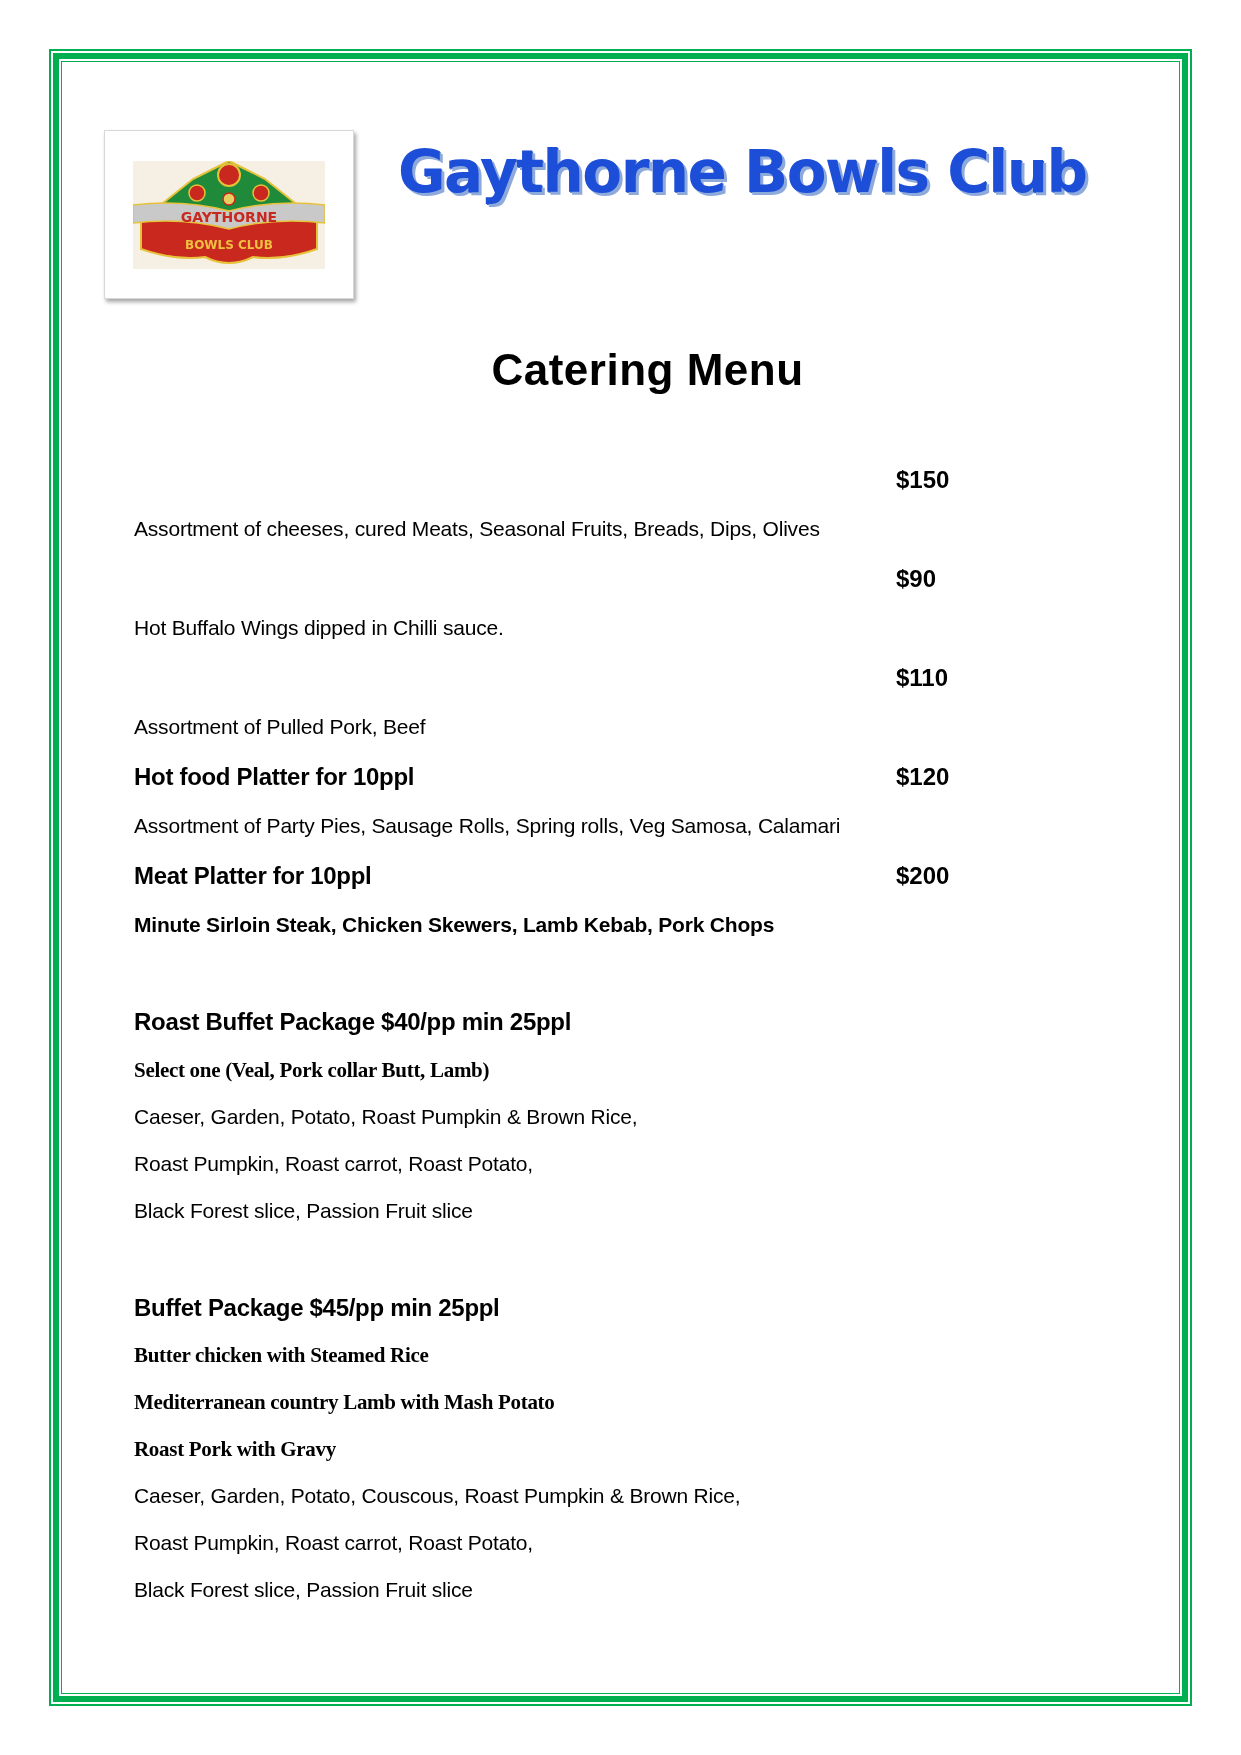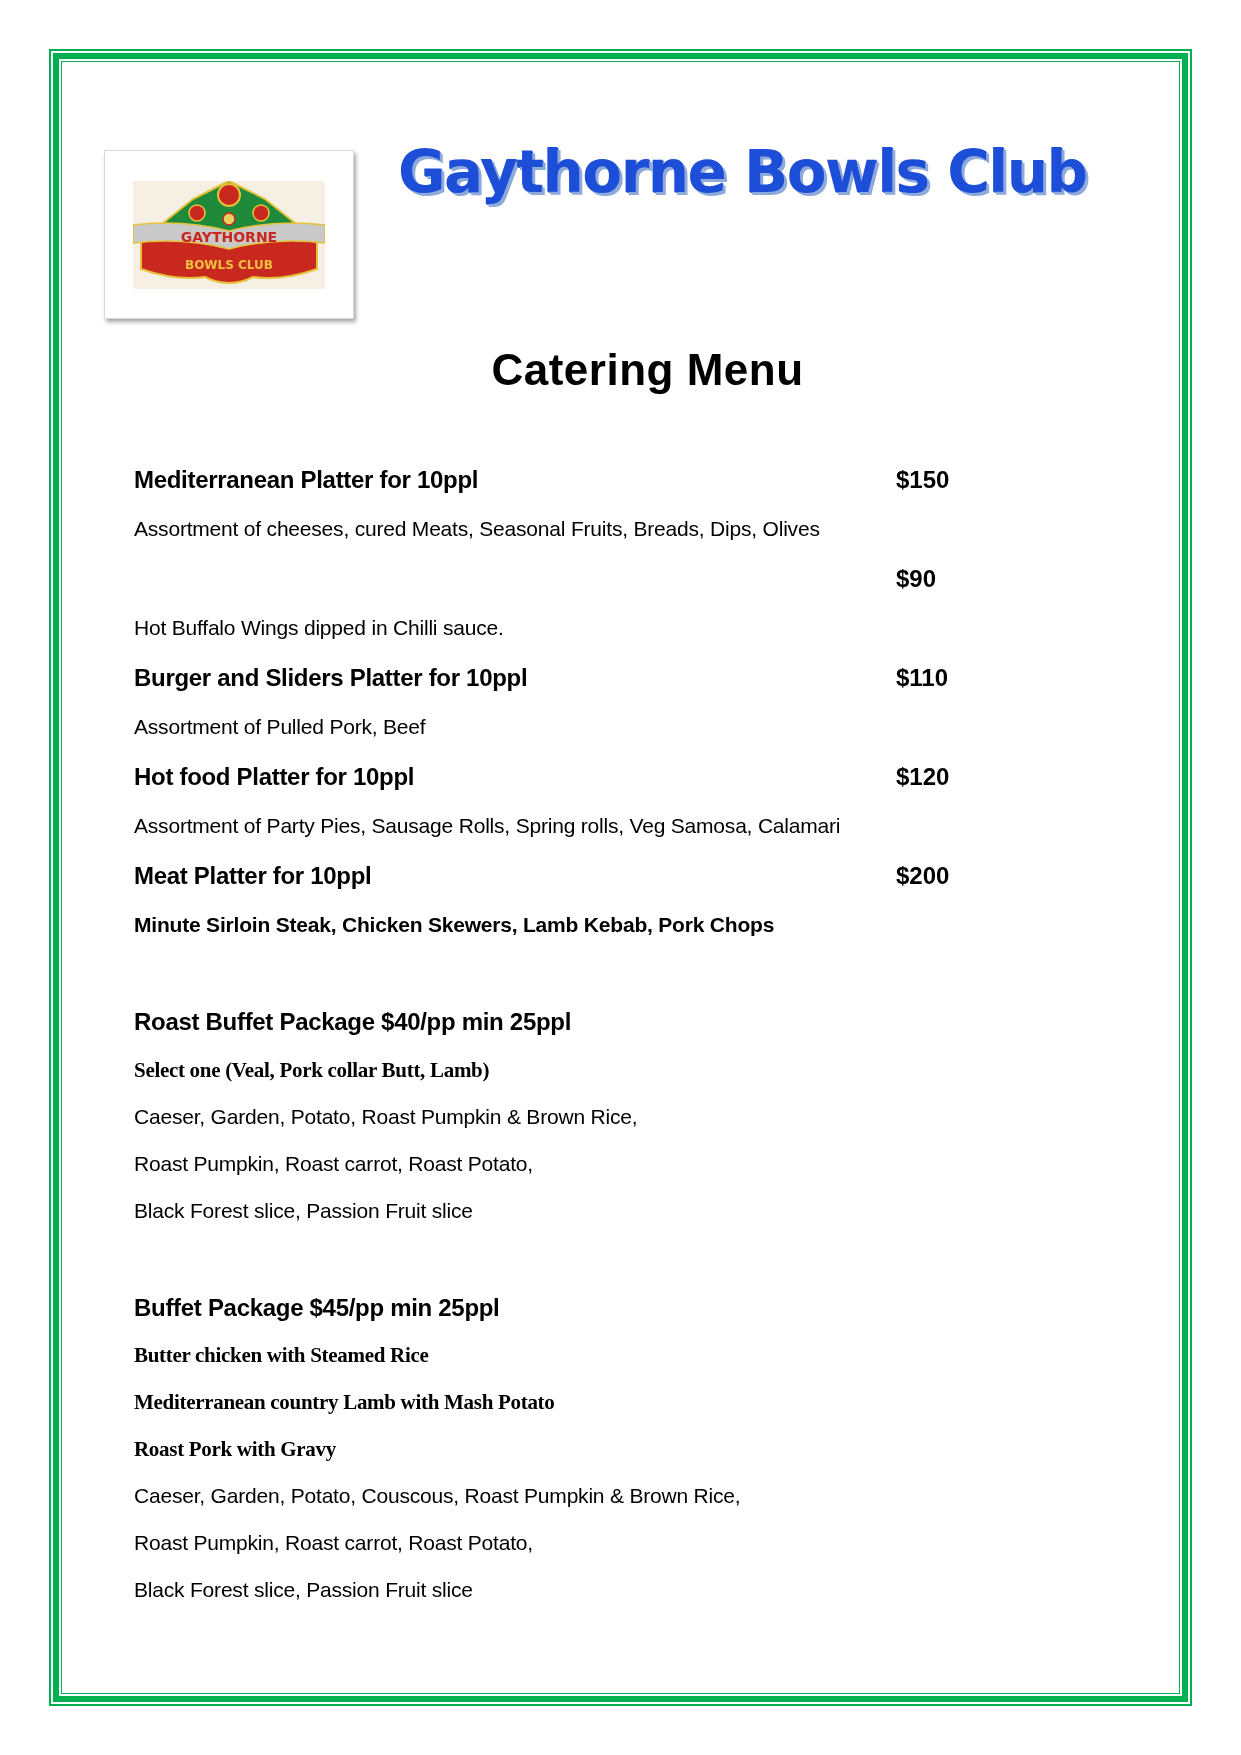--- a/index.html
+++ b/index.html
@@ -39,21 +39,20 @@
     }
 
     
     .logo-frame {
       position: absolute;
       left: 104px; top: 130px;
       width: 248px; height: 167px;
       background: #fff;
       border: 1px solid #d8d8d8;
       box-shadow: 2px 3px 4px rgba(0,0,0,0.35);
-      margin-top: 20px;
     }
     .logo-frame svg {
       position: absolute;
       left: 28px; top: 30px;
     }
 
     
     .club-title {
       position: absolute;
       left: 398px; top: 138px;
@@ -152,32 +151,30 @@
 
 <div class="club-title">Gaythorne Bowls Club</div>
 
 <div class="menu-title">
   <span>Catering Menu</span>
 </div>
 
 <div class="content">
 
   <div class="row" style="top:466px;">
-    <span class="item-name">Mediterranean Platter for 10ppl</span>
     <span class="item-price">$150</span>
   </div>
   <div class="row item-desc" style="top:517px;">Assortment of cheeses, cured Meats, Seasonal Fruits, Breads, Dips, Olives</div>
 
   <div class="row" style="top:565px;">
     <span class="item-price">$90</span>
   </div>
   <div class="row item-desc" style="top:616px;">Hot Buffalo Wings dipped in Chilli sauce.</div>
 
   <div class="row" style="top:664px;">
-    <span class="item-name">Burger and Sliders Platter for 10ppl</span>
     <span class="item-price">$110</span>
   </div>
   <div class="row item-desc" style="top:715px;">Assortment of Pulled Pork, Beef</div>
 
   <div class="row" style="top:763px;">
     <span class="item-name">Hot food Platter for 10ppl</span>
     <span class="item-price">$120</span>
   </div>
   <div class="row item-desc" style="top:814px;">Assortment of Party Pies, Sausage Rolls, Spring rolls, Veg Samosa, Calamari</div>
 

